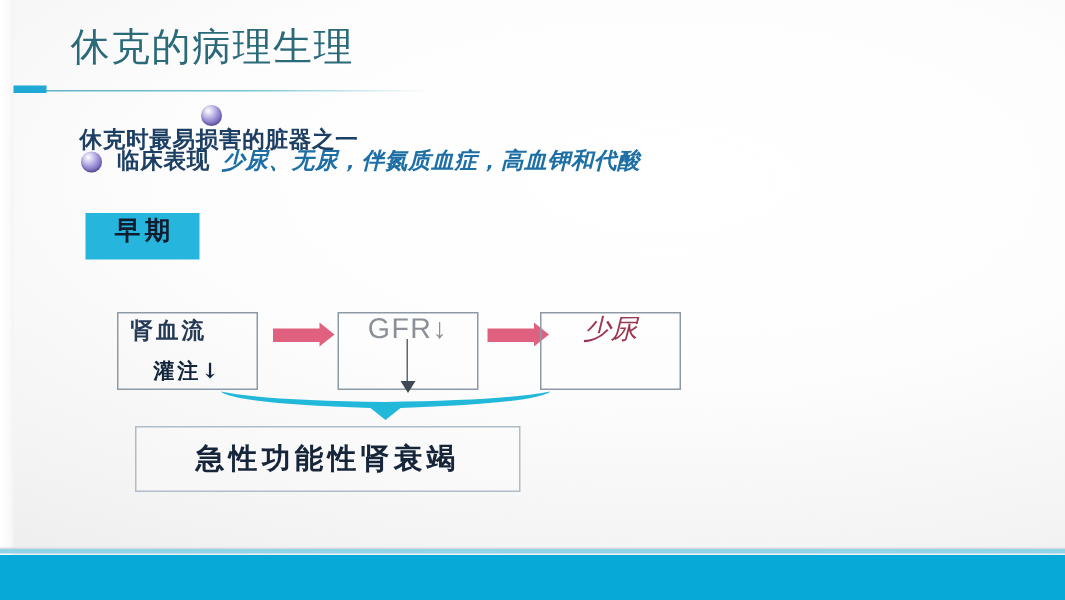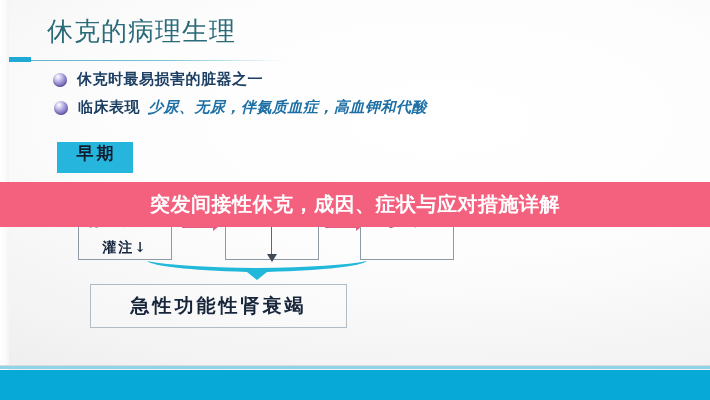--- a/index.html
+++ b/index.html
@@ -58,21 +58,21 @@
     background: #1fa9d4;
   }
 
   
   .bullet-row {
     position: absolute;
     display: flex;
     align-items: center;
     white-space: nowrap;
   }
-  .bullet-row.b1 { left: 53px; top: 70px; }
+  .bullet-row.b1 { left: 53px; top: 70px; flex-direction: column; }
   .bullet-row.b2 { left: 54px; top: 98px; }
 
   .bullet-dot {
     width: 14px; height: 14px;
     border-radius: 50%;
     margin-right: 10px;
     flex: 0 0 auto;
     background:
       radial-gradient(circle at 35% 28%, #ffffff 0%, #e8e4f8 12%, #9e92d8 48%, #6a5cb4 78%, #4d4191 100%);
     box-shadow: inset 0 -1px 2px rgba(0,0,0,0.25);
@@ -316,21 +316,18 @@
       <svg width="220" height="24" viewBox="0 0 220 24">
         <path d="M0 2 Q10 10 100 13 L110 21 L120 13 Q210 10 220 2 Q190 8 110 9 Q30 8 0 2 Z" fill="#22b8da"></path>
       </svg>
     </div>
 
     <div id="result-box">
       <span class="rt">急性功能性肾衰竭</span>
     </div>
   </div>
 
-  <div class="pink-banner">
-    <span class="pink-banner-text">突发间接性休克，成因、症状与应对措施详解</span>
-  </div>
 
   <div class="bottom-hairline"></div>
   <div class="bottom-thin"></div>
   <div class="bottom-bar"></div>
 
 </div>
 
 </body></html>

